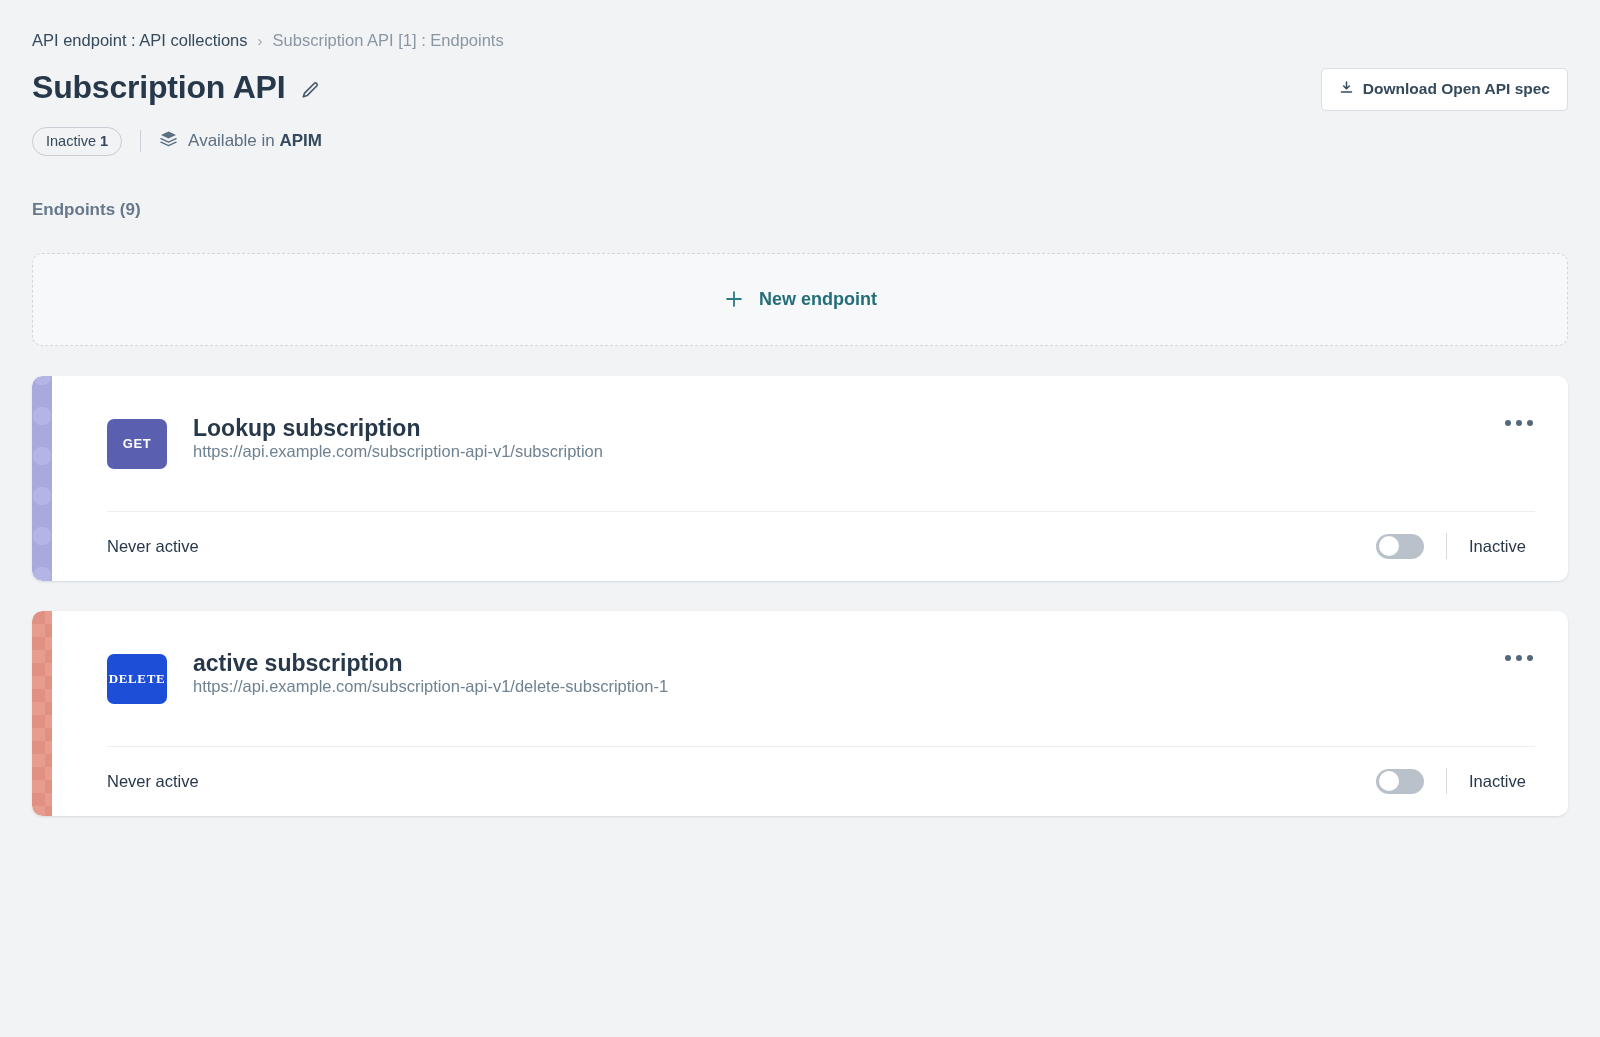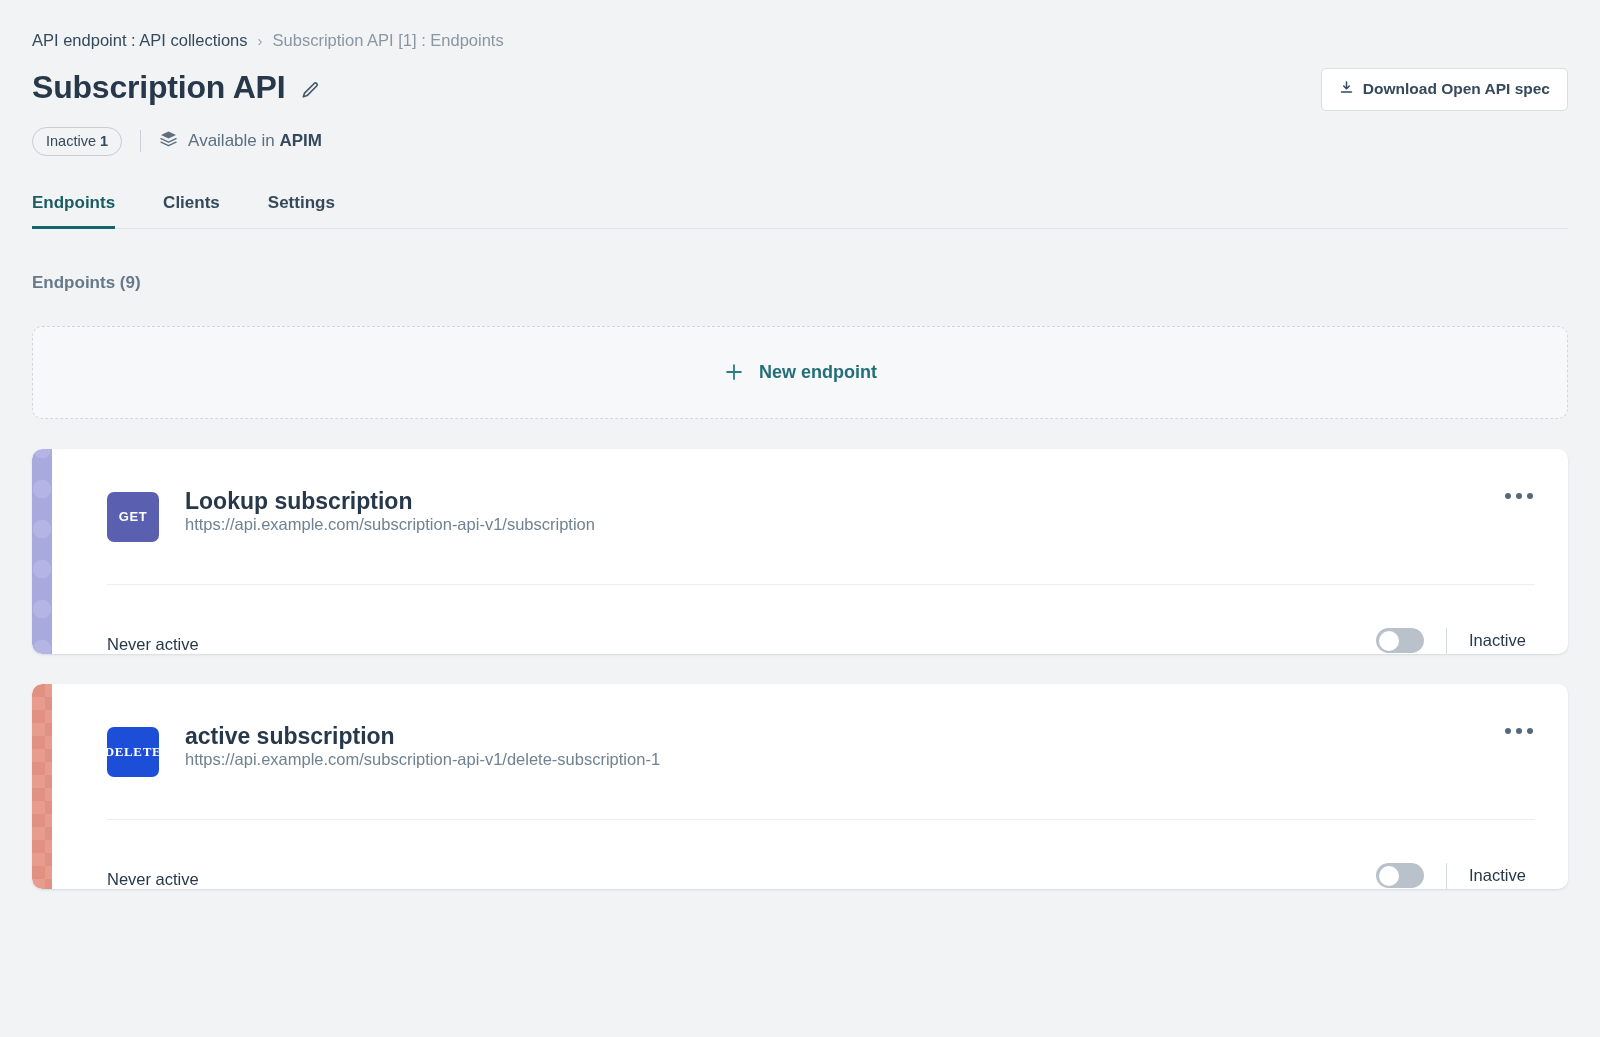--- a/index.html
+++ b/index.html
@@ -219,21 +219,21 @@
 
   .card-head {
     display: flex;
     align-items: flex-start;
     padding-top: 38px;
     padding-bottom: 42px;
     position: relative;
   }
   .method-badge {
     flex: 0 0 auto;
-    width: 52px;
+    width: 60px;
     height: 50px;
     border-radius: 7px;
     display: flex;
     align-items: center;
     justify-content: center;
     font-size: 13px;
     font-weight: bold;
     letter-spacing: 0.6px;
     color: #ffffff;
     margin-top: 5px;
@@ -272,21 +272,21 @@
     width: 6px;
     height: 6px;
     border-radius: 50%;
     background: #55697c;
   }
 
   .card-foot {
     border-top: 1px solid #eceff1;
     height: 70px;
     display: flex;
-    align-items: flex-end;
+    align-items: center;
     justify-content: space-between;
   }
   .foot-left {
     font-size: 16.5px;
     color: #27384a;
   }
   .foot-right {
     display: flex;
     align-items: center;
   }
@@ -364,25 +364,20 @@
         <svg width="19" height="19" viewBox="0 0 24 24" fill="none" stroke="#5c6f80" stroke-width="1.8" stroke-linecap="round" stroke-linejoin="round">
           <path d="M12 3 2.5 7.5 12 12l9.5-4.5L12 3z" fill="#5c6f80" stroke="none"></path>
           <path d="M2.5 12.2 12 16.7l9.5-4.5"></path>
           <path d="M2.5 16.6 12 21.1l9.5-4.5"></path>
         </svg>
       </span>
       <span><span>Available in </span><b>APIM</b></span>
     </span>
   </div>
 
-  <div class="tabs">
-    <div class="tab active">Endpoints</div>
-    <div class="tab">Clients</div>
-    <div class="tab">Settings</div>
-  </div>
 
   <div class="section-title">Endpoints (9)</div>
 
   <div class="new-endpoint">
     <span class="plus-icon">
       <svg width="22" height="22" viewBox="0 0 24 24" fill="none" stroke="#2e7a85" stroke-width="2" stroke-linecap="round">
         <path d="M12 4.5v15"></path>
         <path d="M4.5 12h15"></path>
       </svg>
     </span>

